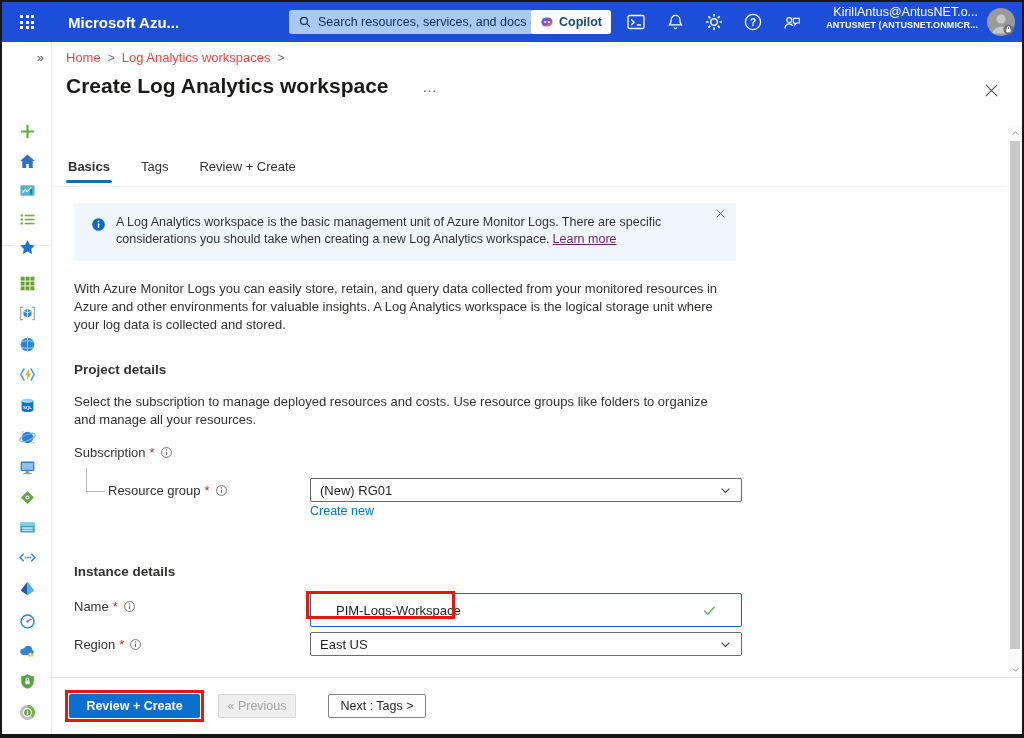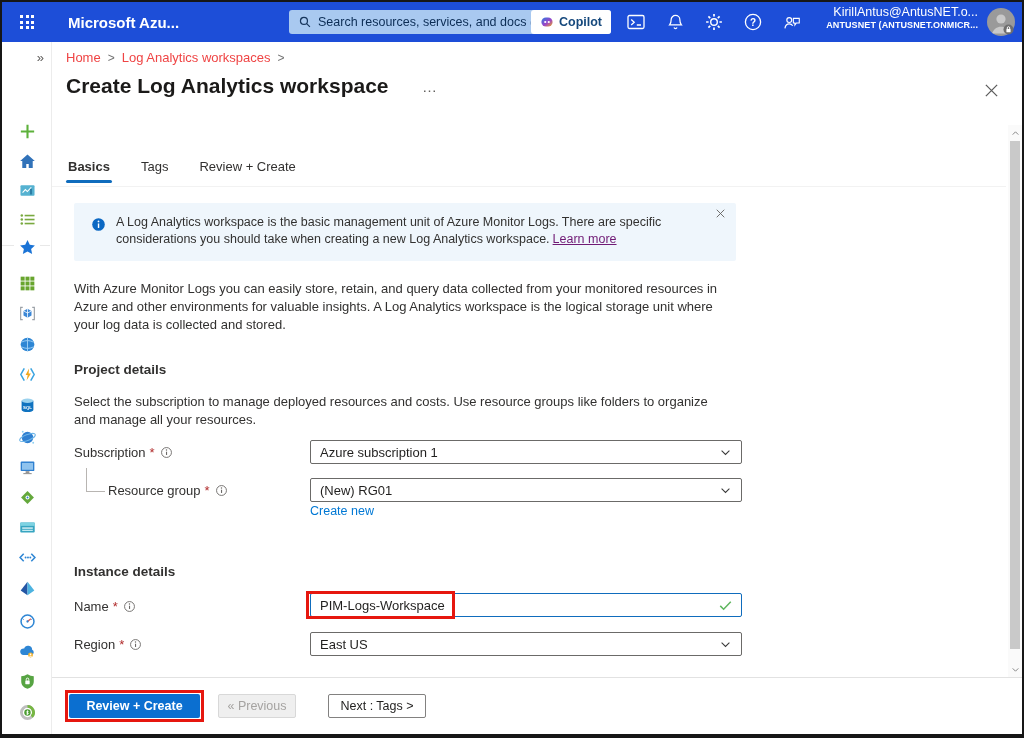--- a/index.html
+++ b/index.html
@@ -60,21 +60,21 @@
   .intro{position:absolute;left:72px;top:278px;width:662px;font-size:13px;line-height:18px;color:#323130}
   .section-h{position:absolute;font-size:13.5px;font-weight:700;color:#323130}
   .proj-desc{position:absolute;left:72px;top:391px;width:650px;font-size:13px;line-height:18px;color:#323130}
   
   .field-label{position:absolute;font-size:13px;color:#323130;display:flex;align-items:center;white-space:nowrap}
   .req{color:#b02b2b;margin:0 3px 0 4px}
   .info-i{display:inline-flex;margin-left:2px}
   .select,.textbox{position:absolute;left:308px;width:432px;height:24px;border:1px solid #6b6a68;
          border-radius:2px;background:#fff;display:flex;align-items:center;padding:0 9px;font-size:13px;color:#201f1e}
   .select{justify-content:space-between;cursor:pointer}
-  .textbox{border:1.5px solid #0f6cbd;padding:0}
+  .textbox{border:1.5px solid #0f6cbd;padding:16px}
   .textbox input{flex:1;border:none;outline:none;font-size:13px;font-family:inherit;color:#201f1e;
                  padding:0 9px;background:transparent;min-width:0}
   .textbox .check{margin-right:8px;display:flex}
   .conn-v{position:absolute;left:84px;top:466px;width:1px;height:23px;background:#b8b5b2}
   .conn-h{position:absolute;left:84px;top:489px;width:19px;height:1px;background:#b8b5b2}
   .create-new{position:absolute;left:308px;top:502px;font-size:12.5px;color:#0078d4;cursor:pointer}
   .anno{position:absolute;border:3px solid #e6170f;pointer-events:none;z-index:6}
   .anno-name{left:304px;top:589px;width:149px;height:28px}
   .anno-review{left:63px;top:688px;width:139px;height:32px}
   
@@ -401,26 +401,20 @@
     <span>Subscription</span>
       <span class="req">*</span>
     <span class="info-i">
         <svg width="13" height="13" viewBox="0 0 20 20">
           <circle cx="10" cy="10" r="7.6" fill="none" stroke="#6b6967" stroke-width="1.4"></circle>
           <rect x="9.2" y="8.8" width="1.7" height="5" fill="#6b6967"></rect>
           <circle cx="10" cy="6.2" r="1.1" fill="#6b6967"></circle>
         </svg>
       </span>
   </div>
-  <div class="select" style="top:438px">
-    <span>Azure subscription 1</span>
-    <svg width="13" height="13" viewBox="0 0 20 20">
-        <path d="M4 7l6 6 6-6" fill="none" stroke="#3b3b3b" stroke-width="1.6"></path>
-      </svg>
-  </div>
 
   <div class="conn-v"></div>
   <div class="conn-h"></div>
 
   <div class="field-label" style="left:106px;top:481px">
     <span>Resource group</span>
       <span class="req">*</span>
     <span class="info-i">
         <svg width="13" height="13" viewBox="0 0 20 20">
           <circle cx="10" cy="10" r="7.6" fill="none" stroke="#6b6967" stroke-width="1.4"></circle>

